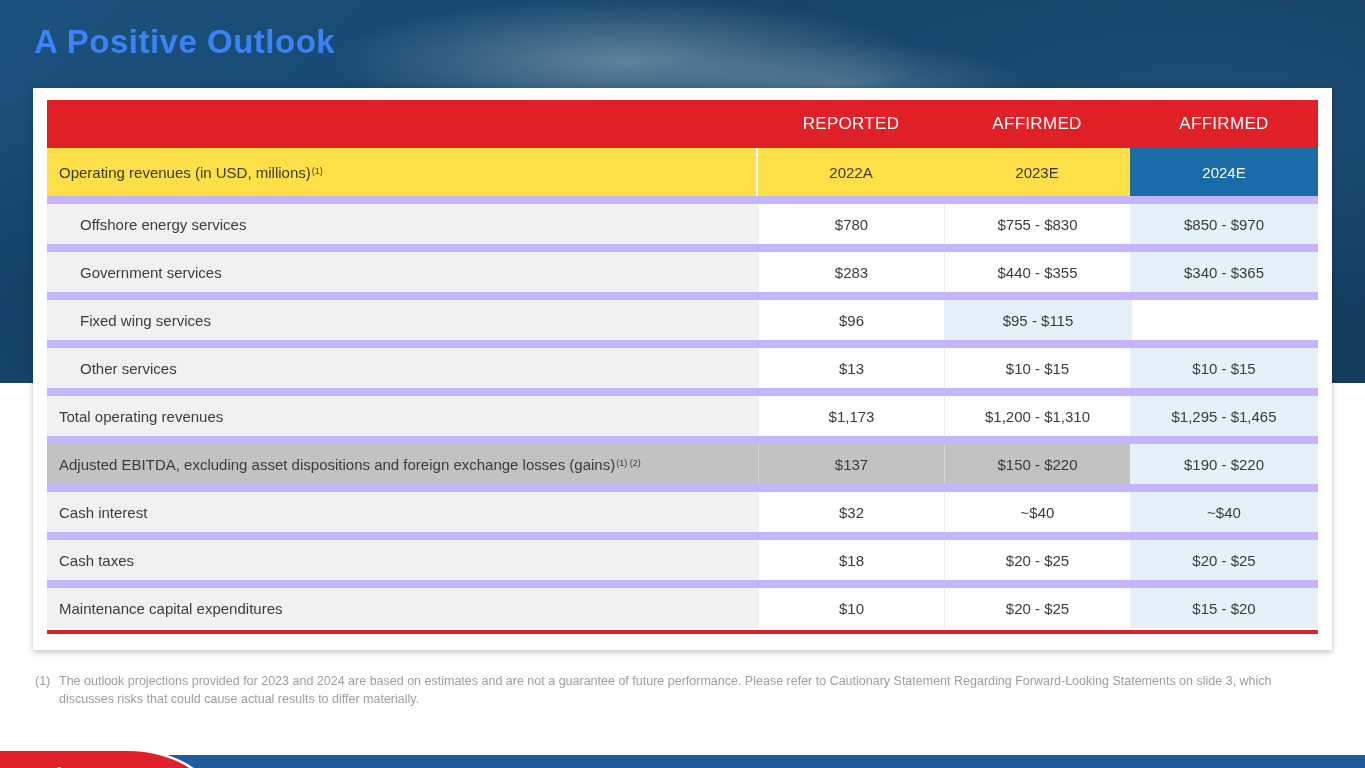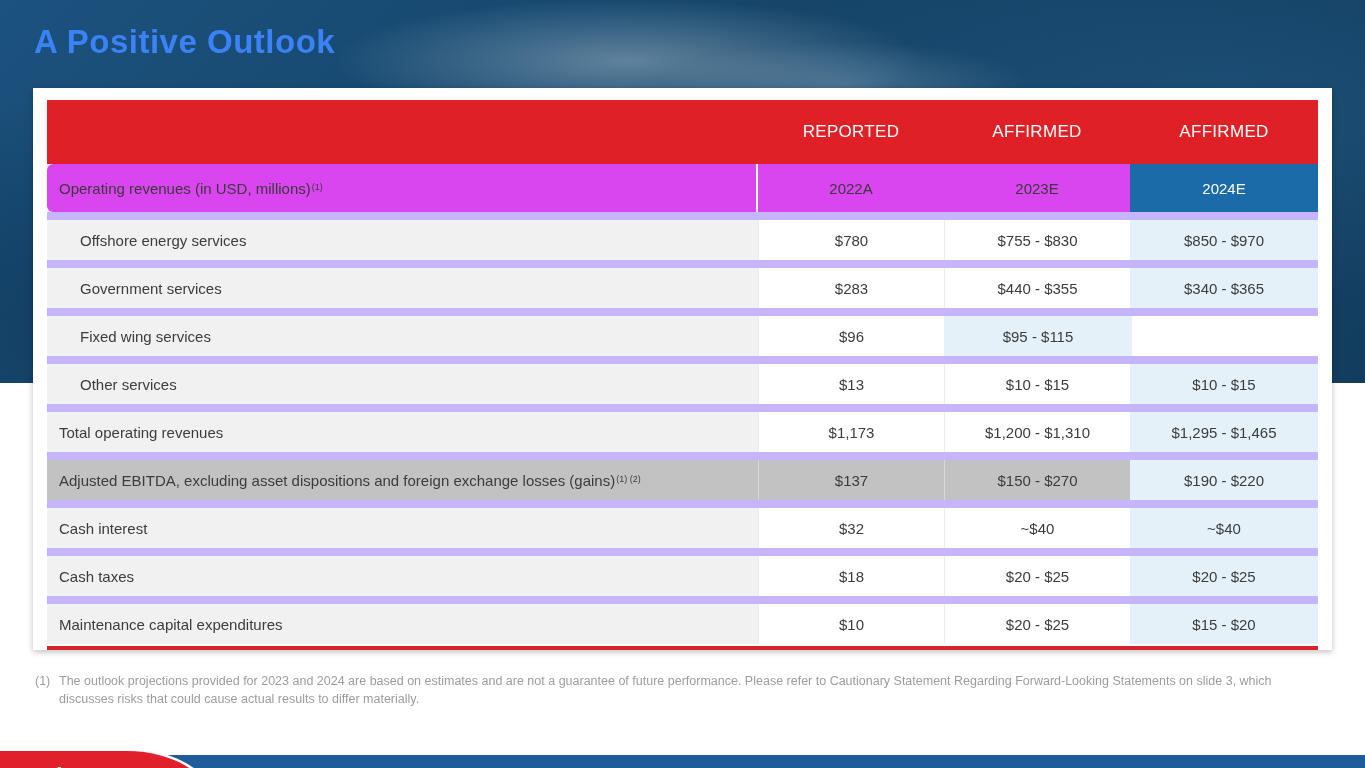--- a/index.html
+++ b/index.html
@@ -35,25 +35,25 @@
   .table { position: absolute; left: 14px; top: 12px; width: 1271px; }
 
   .trow { display: flex; width: 100%; }
   .cell { display: flex; align-items: center; font-size: 15px; color: #3c3c3c; }
   .cell.label { width: 711px; justify-content: flex-start; padding-left: 12px; }
   .cell.v { width: 186px; justify-content: center; text-align: center; }
   .cell.v3 { width: 188px; justify-content: center; text-align: center; }
   sup { font-size: 9px; margin-left: 1px; transform: translateY(-1px); color: inherit; }
 
   
-  .hdr { height: 64px; background: #df2127; }
+  .hdr { height: 48px; background: #df2127; }
   .hdr .cell { color: #ffffff; font-size: 17px; letter-spacing: 0.3px; }
 
   
-  .years { height: 48px; background: #d946ef; border-radius: 6px; }
+  .years { height: 48px; background: #fde047; }
   .years .cell { font-size: 15px; color: #3a3a3a; }
   .years .cell.label { border-right: 2px solid #ffffff; width: 711px; }
   .years .v3 { background: #1a6ba8; color: #ffffff; }
 
   
   .drow { height: 48px; border-top: 8px solid #c4b5fd; }
   .drow .label { background: #f1f1f1; }
   .drow.indent .label { padding-left: 33px; }
   .drow .v { background: #ffffff; border-left: 1px solid #ececec; }
   .drow .v3 { background: #e4f1f8; }
@@ -151,21 +151,21 @@
       <div class="cell v">$1,200 - $1,310</div>
       <div class="cell v3">$1,295 - $1,465</div>
     </div>
 
     <div class="trow drow ebitda">
       <div class="cell label">
         <span>Adjusted EBITDA, excluding asset dispositions and foreign exchange losses (gains)</span>
           <sup>(1) (2)</sup>
       </div>
       <div class="cell v">$137</div>
-      <div class="cell v">$150 - $270</div>
+      <div class="cell v">$150 - $220</div>
       <div class="cell v3">$190 - $220</div>
     </div>
 
     <div class="trow drow">
       <div class="cell label">Cash interest</div>
       <div class="cell v">$32</div>
       <div class="cell v">~$40</div>
       <div class="cell v3">~$40</div>
     </div>
 

